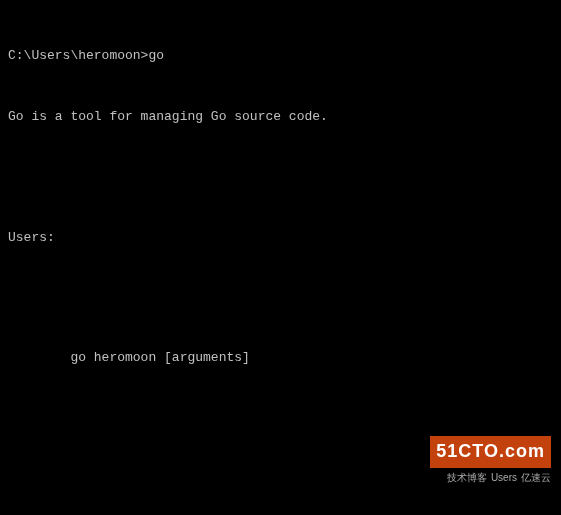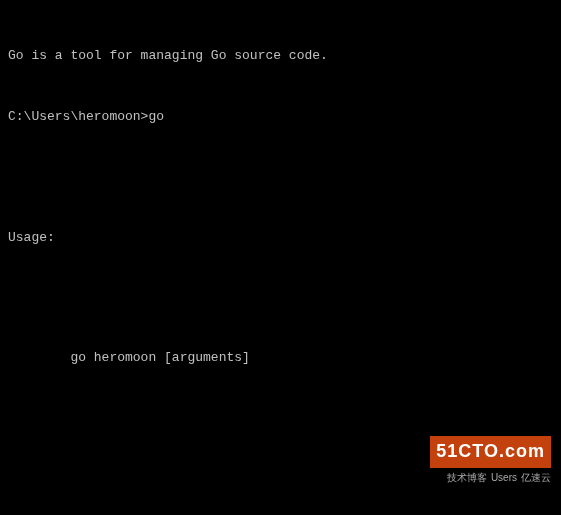--- a/index.html
+++ b/index.html
@@ -48,24 +48,24 @@
       gap: 4px;
     }
     .watermark-sub span {
       color: #aaaaaa;
     }
   </style>
 </head>
 <body>
 
 <div class="terminal-content">
+  <div>C:\Users\heromoon&gt;go</div>
   <div>Go is a tool for managing Go source code.</div>
-  <div>C:\Users\heromoon&gt;go</div>
   <div>&nbsp;</div>
-  <div>Usage:</div>
+  <div>Users:</div>
   <div>&nbsp;</div>
   <div>        go heromoon [arguments]</div>
   <div>&nbsp;</div>
   
   
   
   
   
   
 </div>

